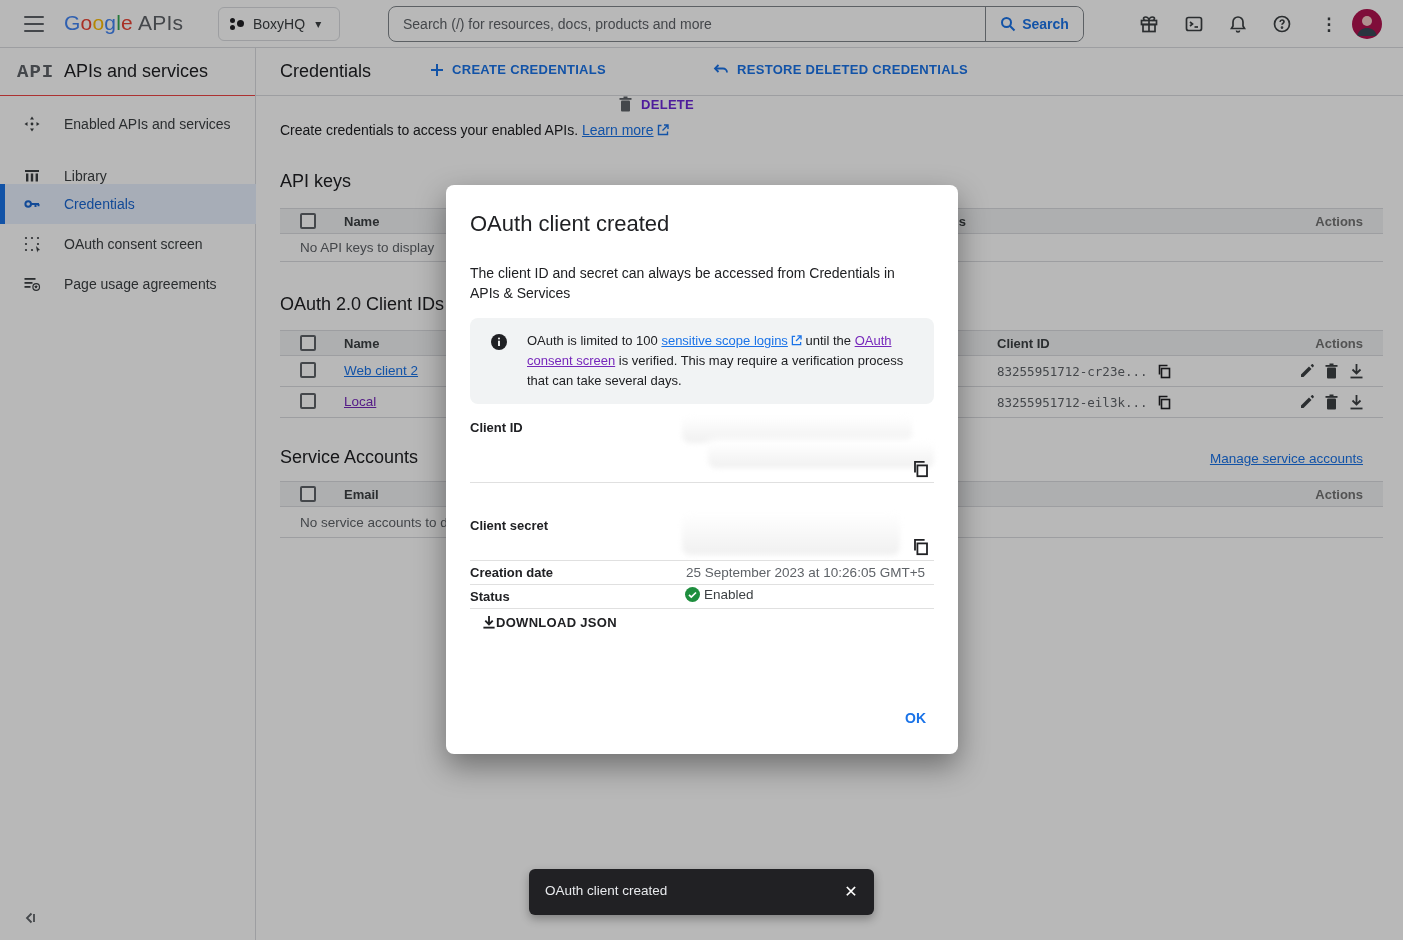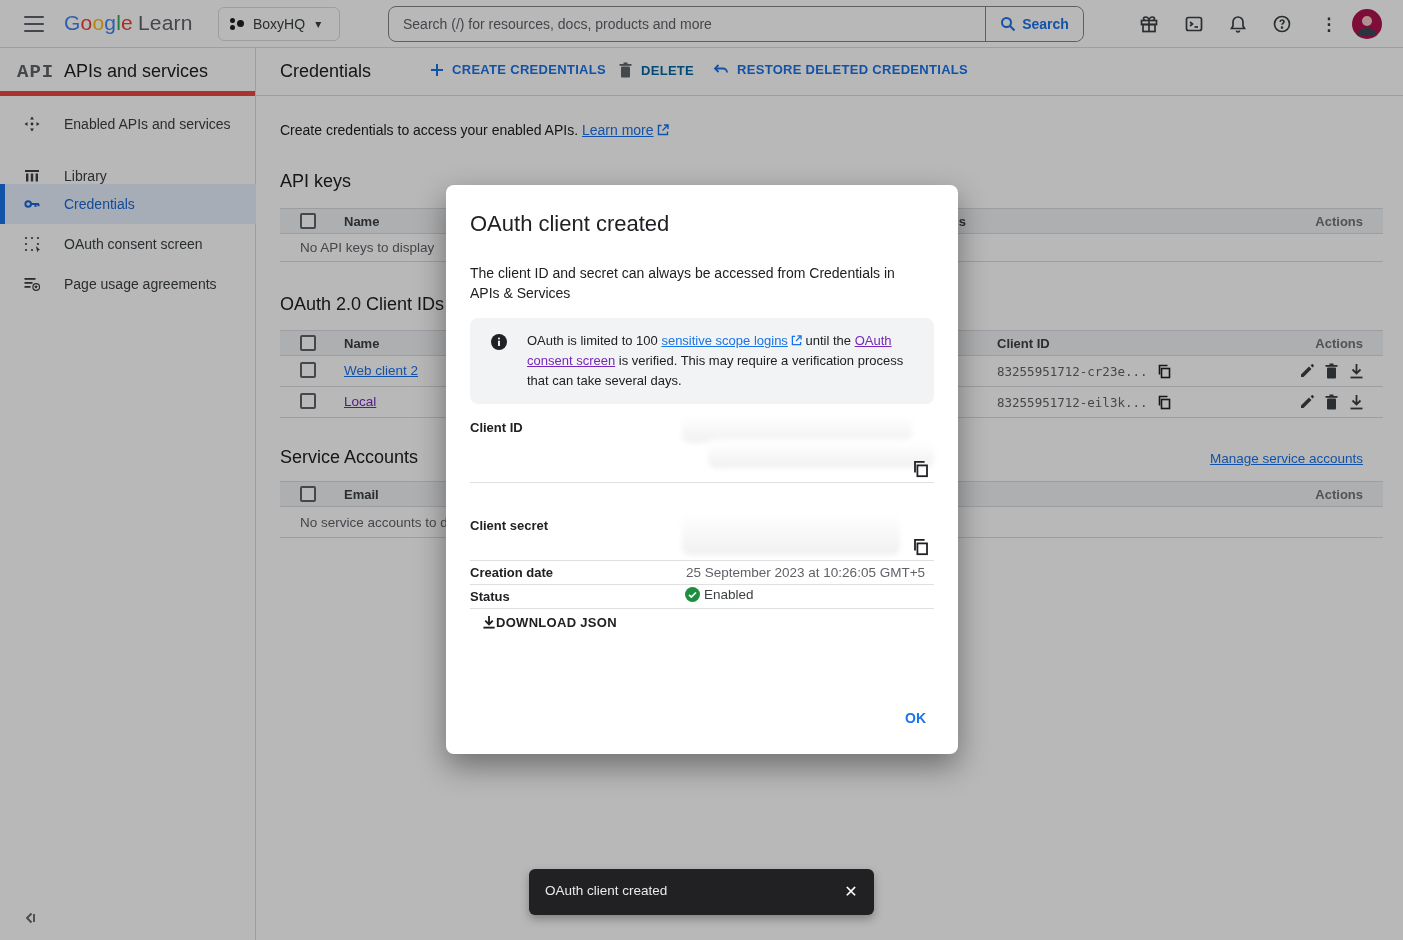--- a/index.html
+++ b/index.html
@@ -26,36 +26,36 @@
   .searchbox { position:absolute; left:388px; top:6px; width:696px; height:36px; border:1px solid #80868b; border-radius:8px; background:#fff; }
   .searchbox input { position:absolute; left:0; top:0; width:592px; height:34px; border:none; outline:none; background:transparent; padding:0 14px; font-size:14px; color:#ec4899; font-family:"Liberation Sans",sans-serif; }
   .searchbox input::placeholder { color:#5f6368; opacity:1; }
   .searchbtn { position:absolute; right:0; top:0; width:98px; height:34px; border-left:1px solid #80868b; border-radius:0 8px 8px 0; display:flex; align-items:center; justify-content:center; gap:6px; color:#1a73e8; font-size:14px; font-weight:bold; cursor:pointer; background:#fff; }
   .topicon { position:absolute; top:13px; width:22px; height:22px; color:#3c4043; display:flex; align-items:center; justify-content:center; cursor:pointer; }
   .dots3 { font-size:17px; font-weight:bold; color:#3c4043; }
   .avatar { position:absolute; left:1352px; top:9px; width:30px; height:30px; border-radius:50%; background:#b0124f; overflow:hidden; cursor:pointer; }
 
   
   .sidebar { position:absolute; left:0; top:48px; width:256px; height:892px; background:#fff; border-right:1px solid #dadce0; }
-  .sbheader { position:relative; height:48px; border-bottom:5px solid #ef4444; }
+  .sbheader { position:relative; height:48px; border-bottom:1px solid #ef4444; }
   .sblogo { position:absolute; left:17px; top:13px; font-family:"Liberation Mono", monospace; font-weight:bold; font-size:19px; color:#5f6368; letter-spacing:1px; }
   .sbtitle { position:absolute; left:64px; top:13px; font-size:18px; color:#202124; }
   .sbitem { position:absolute; left:0; width:256px; height:40px; cursor:pointer; color:#3c4043; }
   .sbitem .icn { position:absolute; left:23px; top:11px; width:18px; height:18px; }
   .sbitem .lbl { position:absolute; left:64px; top:12px; font-size:14px; }
   .sbitem.selected { background:#e8f0fe; color:#1967d2; }
   .sbitem.selected::before { content:""; position:absolute; left:0; top:0; width:5px; height:40px; background:#1a73e8; }
   .collapse { position:absolute; left:22px; bottom:13px; width:18px; height:18px; color:#5f6368; cursor:pointer; }
 
   
   .pagehdr { position:absolute; left:256px; top:48px; width:1147px; height:48px; background:#fff; border-bottom:1px solid #dadce0; }
   .pagetitle { position:absolute; left:24px; top:13px; font-size:18px; color:#202124; }
   .tbtn { position:absolute; top:14px; display:flex; align-items:center; gap:8px; font-size:13px; font-weight:bold; letter-spacing:.3px; cursor:pointer; }
   .tbtn.blue { color:#1a73e8; }
-  .tbtn.gray { color:#0369a1; }
+  .tbtn.gray { color:#6d28d9;margin-top:34px; }
   .desc { position:absolute; left:280px; top:122px; font-size:14px; color:#202124; }
   .desc a { color:#1a73e8; text-decoration:underline; cursor:pointer; }
   .exticon { display:inline-block; vertical-align:-1px; margin-left:3px; }
   .h2 { position:absolute; left:280px; font-size:18px; color:#202124; }
   .tbl { position:absolute; left:280px; width:1103px; }
   .thead { position:relative; height:26px; background:#f1f3f4; border-top:1px solid #dadce0; border-bottom:1px solid #dadce0; }
   .trow { position:relative; height:31px; border-bottom:1px solid #dadce0; background:#fff; }
   .trow.short { height:28px; }
   .cb { position:absolute; left:20px; width:16px; height:16px; border:2px solid #5f6368; border-radius:2px; background:#fff; cursor:pointer; }
   .thead .cb { top:4px; } .trow .cb { top:6px; }
@@ -101,21 +101,21 @@
 
 <div class="stage">
 
   <header class="topbar">
     <div class="hamburger">
         <span></span>
         <span></span>
         <span></span>
       </div>
     <div class="logo">
-      <span class="c0">G</span><span class="c1">o</span><span class="c2">o</span><span class="c3">g</span><span class="c4">l</span><span class="c5">e</span><span class="cloud">Learn</span>
+      <span class="c0">G</span><span class="c1">o</span><span class="c2">o</span><span class="c3">g</span><span class="c4">l</span><span class="c5">e</span><span class="cloud">APIs</span>
     </div>
     <div class="projsel">
       <span class="projdots">
           <i></i>
           <i></i>
           <i></i>
         </span>
       <span class="projname">BoxyHQ</span>
       <span class="caret">▾</span>
     </div>

